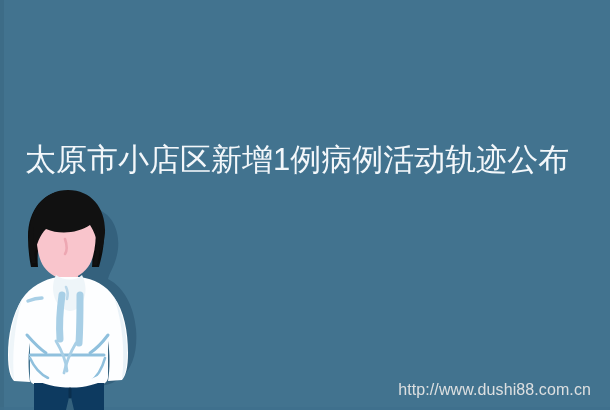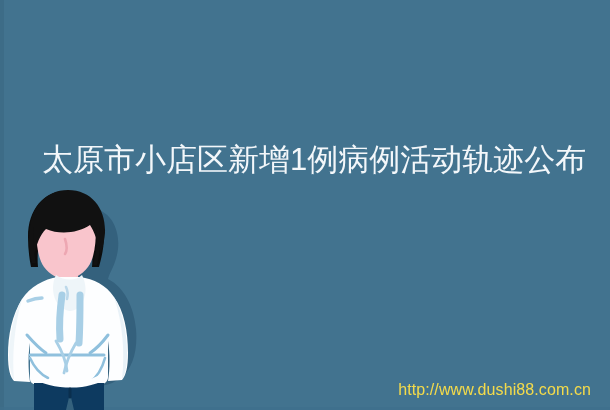--- a/index.html
+++ b/index.html
@@ -32,39 +32,39 @@
     position: absolute;
     left: 0; bottom: 0;
     width: 100%; height: 3px;
     background: #3f6f8b;
     opacity: 0.7;
   }
 
   
   .headline {
     position: absolute;
-    left: 42px;
+    left: 25px;
     top: 141px;
     width: 566px;
     font-size: 31px;
     line-height: 38px;
     letter-spacing: 0px;
     color: #f3f7fa;
     white-space: nowrap;
     font-weight: 400;
   }
 
   
   .watermark {
     position: absolute;
     right: 19px;
     bottom: 11px;
     font-size: 16px;
     line-height: 18px;
-    color: #fde047;
+    color: #e5e5e5;
     letter-spacing: 0.1px;
     opacity: 0.95;
   }
 
   
   .figure {
     position: absolute;
     left: 0px;
     top: 183px;
     width: 150px;

